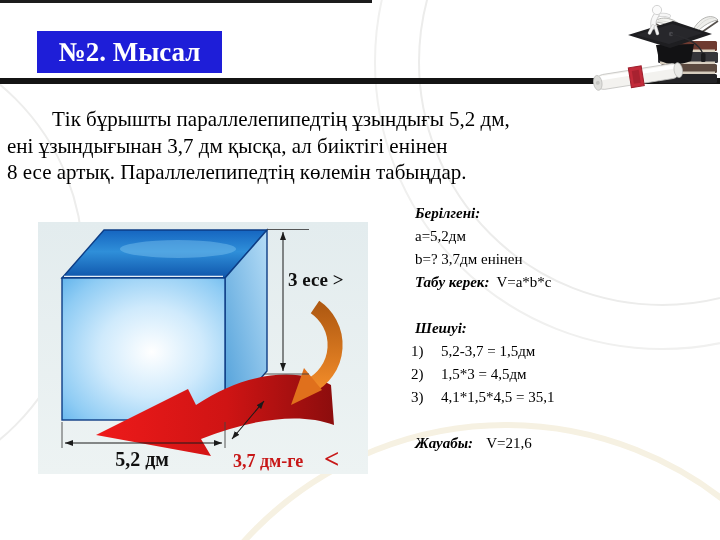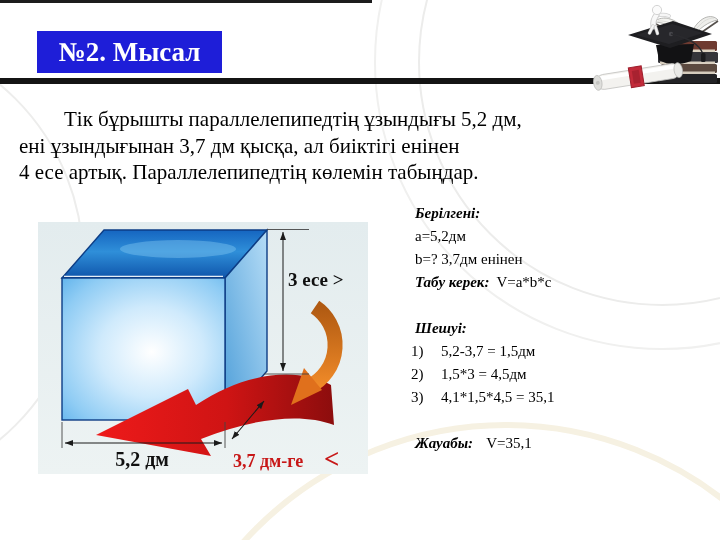--- a/index.html
+++ b/index.html
@@ -20,21 +20,21 @@
   .title-box {
     position:absolute; left:37px; top:31px; width:185px; height:42px;
     background:#1e1ed8; z-index:2;
     display:flex; align-items:center; justify-content:center;
   }
   .title-box span { color:#ffffff; font-weight:bold; font-size:27px; white-space:nowrap; }
 
   .grad-illust { position:absolute; right:0px; top:0px; width:160px; height:95px; z-index:3; }
 
   .problem { position:absolute; left:7px; top:106px; z-index:2; font-size:21px; line-height:26.5px; }
-  .problem .ln { white-space:nowrap;margin-left:12px; }
+  .problem .ln { white-space:nowrap; }
   .problem .ln.first { padding-left:45px; }
 
   .diagram { position:absolute; left:38px; top:222px; width:330px; height:248px; z-index:2; }
   .diagram svg { display:block; }
   .diagram text { font-family:"Liberation Serif", serif; }
 
   .solution { position:absolute; left:411px; top:202px; width:320px; z-index:2; font-size:15px; line-height:23px; }
   .solution .line { white-space:nowrap; }
   .solution .ind { padding-left:4px; }
   .solution .bi { font-weight:bold; font-style:italic; }
@@ -104,21 +104,21 @@
         <circle cx="37.5" cy="76.5" r="2" fill="#c4c4c1"></circle>
         <rect x="70" y="66.5" width="13" height="20" fill="#c22b3a" stroke="#9e1f2d" stroke-width="1"></rect>
         <rect x="73" y="70" width="7" height="13" fill="#a82230"></rect>
       </g>
     </svg>
   </div>
 
   <div class="problem">
     <div class="ln first">Тік бұрышты параллелепипедтің ұзындығы 5,2 дм,</div>
     <div class="ln">ені ұзындығынан 3,7 дм қысқа, ал биіктігі енінен</div>
-    <div class="ln">4 есе артық. Параллелепипедтің көлемін табыңдар.</div>
+    <div class="ln">8 есе артық. Параллелепипедтің көлемін табыңдар.</div>
   </div>
 
   <div class="diagram">
     <svg width="330" height="252" viewBox="0 0 330 252">
       <defs>
         <linearGradient id="bgGrad" x1="0" y1="0" x2="0" y2="1">
           <stop offset="0" stop-color="#e3ecee"></stop>
             <stop offset="1" stop-color="#edf3f3"></stop>
         </linearGradient>
         <linearGradient id="tGrad" x1="0" y1="1" x2="0" y2="0">
@@ -199,17 +199,17 @@
     <div class="line step">
       <span class="num">2)</span>
         <span>1,5*3 = 4,5дм</span>
     </div>
     <div class="line step">
       <span class="num">3)</span>
         <span>4,1*1,5*4,5 = 35,1</span>
     </div>
     <div class="spacer"></div>
     <div class="line ind">
-      <span class="bi gap-lg">Жауабы:</span><span>V=35,1</span>
+      <span class="bi gap-lg">Жауабы:</span><span>V=21,6</span>
     </div>
   </div>
 
 </div>
 
 </body></html>

